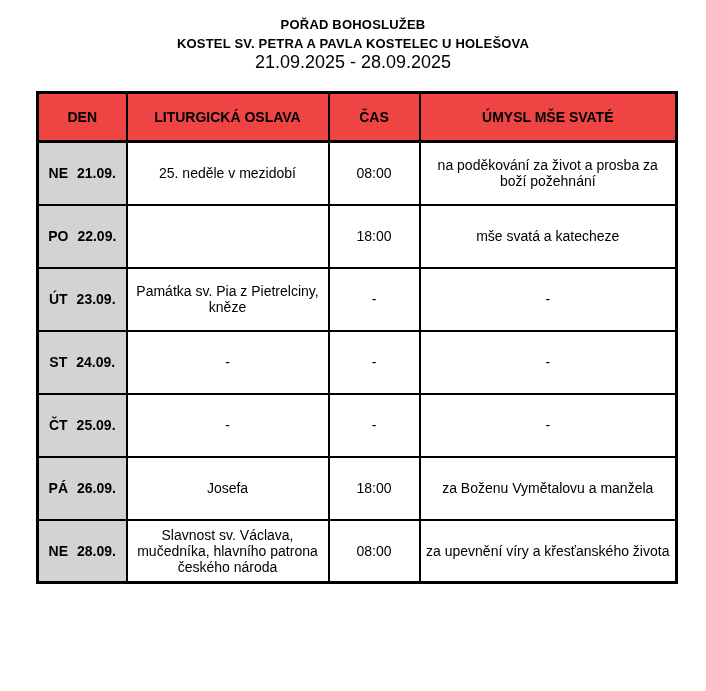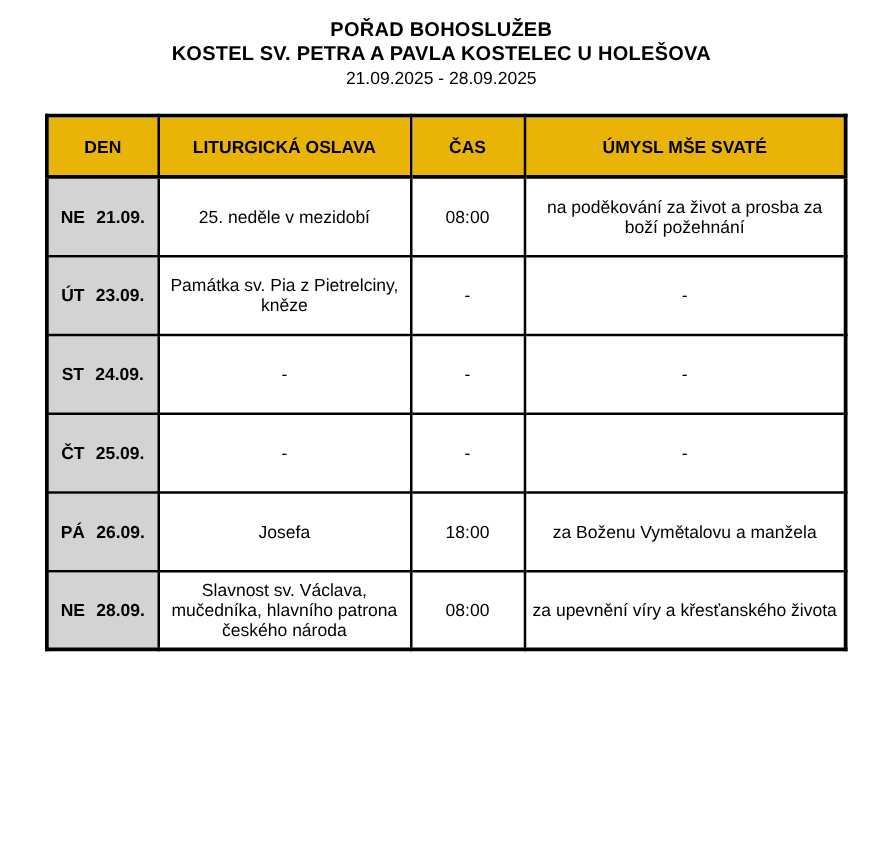--- a/index.html
+++ b/index.html
@@ -15,27 +15,27 @@
     background: #ffffff;
     overflow: hidden;
     box-sizing: border-box;
   }
   .title-block {
     text-align: center;
     padding-top: 15px;
   }
   .title-main,
   .title-sub {
-    font-size: 16px;
+    font-size: 13px;
     font-weight: bold;
     line-height: 19px;
     letter-spacing: 0.2px;
   }
   .title-dates {
-    font-size: 14px;
+    font-size: 18px;
     font-weight: normal;
     line-height: 19px;
   }
   table.schedule {
     border-collapse: collapse;
     table-layout: fixed;
     margin: 19px 0 0 36px;
     width: 639px;
     border: 3px solid #000000;
   }
@@ -43,21 +43,21 @@
   table.schedule td {
     border: 2px solid #000000;
     text-align: center;
     vertical-align: middle;
     font-size: 14px;
     padding: 2px 4px;
     box-sizing: border-box;
     overflow: hidden;
   }
   table.schedule th {
-    background: #eab308;
+    background: #ef4444;
     font-weight: bold;
     height: 22px;
     padding: 15px 2px;
     border-bottom: 3px solid #000000;
   }
   table.schedule td {
     height: 63px;
   }
   td.day-cell {
     background: #d3d3d3;
@@ -102,20 +102,26 @@
       </tr>
     </thead>
     <tbody>
       <tr>
         <td class="day-cell"><span class="day-abbr">NE</span><span>21.09.</span></td>
         <td class="cel-cell">25. neděle v mezidobí</td>
         <td>08:00</td>
         <td class="int-cell">na poděkování za život a prosba za boží požehnání</td>
       </tr>
       <tr>
+        <td class="day-cell"><span class="day-abbr">PO</span><span>22.09.</span></td>
+        <td class="cel-cell"></td>
+        <td>18:00</td>
+        <td class="int-cell">mše svatá a katecheze</td>
+      </tr>
+      <tr>
         <td class="day-cell"><span class="day-abbr">ÚT</span><span>23.09.</span></td>
         <td class="cel-cell">Památka sv. Pia z Pietrelciny, kněze</td>
         <td>-</td>
         <td class="int-cell">-</td>
       </tr>
       <tr>
         <td class="day-cell"><span class="day-abbr">ST</span><span>24.09.</span></td>
         <td class="cel-cell">-</td>
         <td>-</td>
         <td class="int-cell">-</td>

